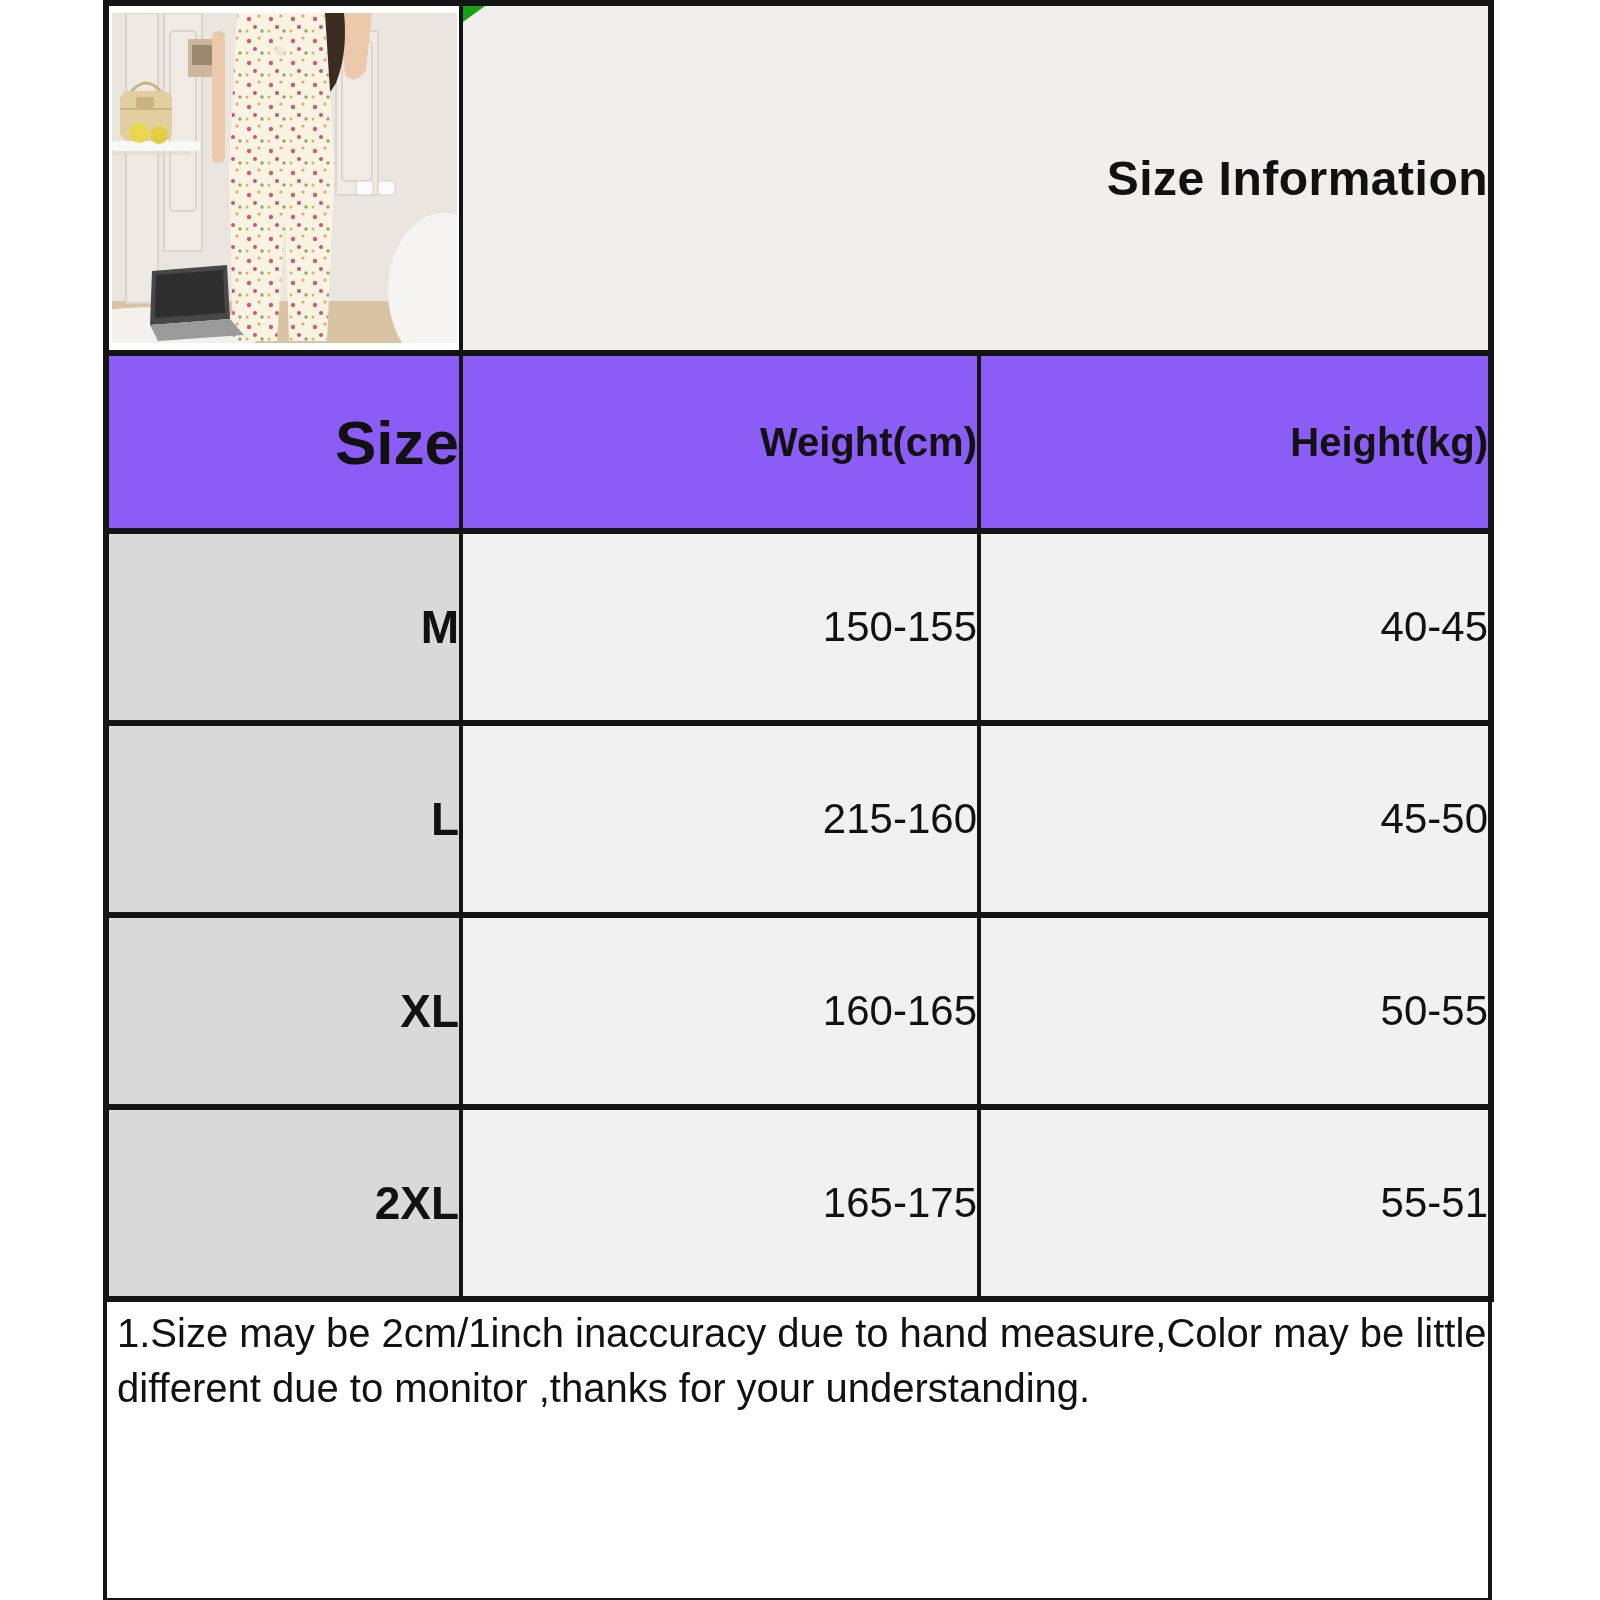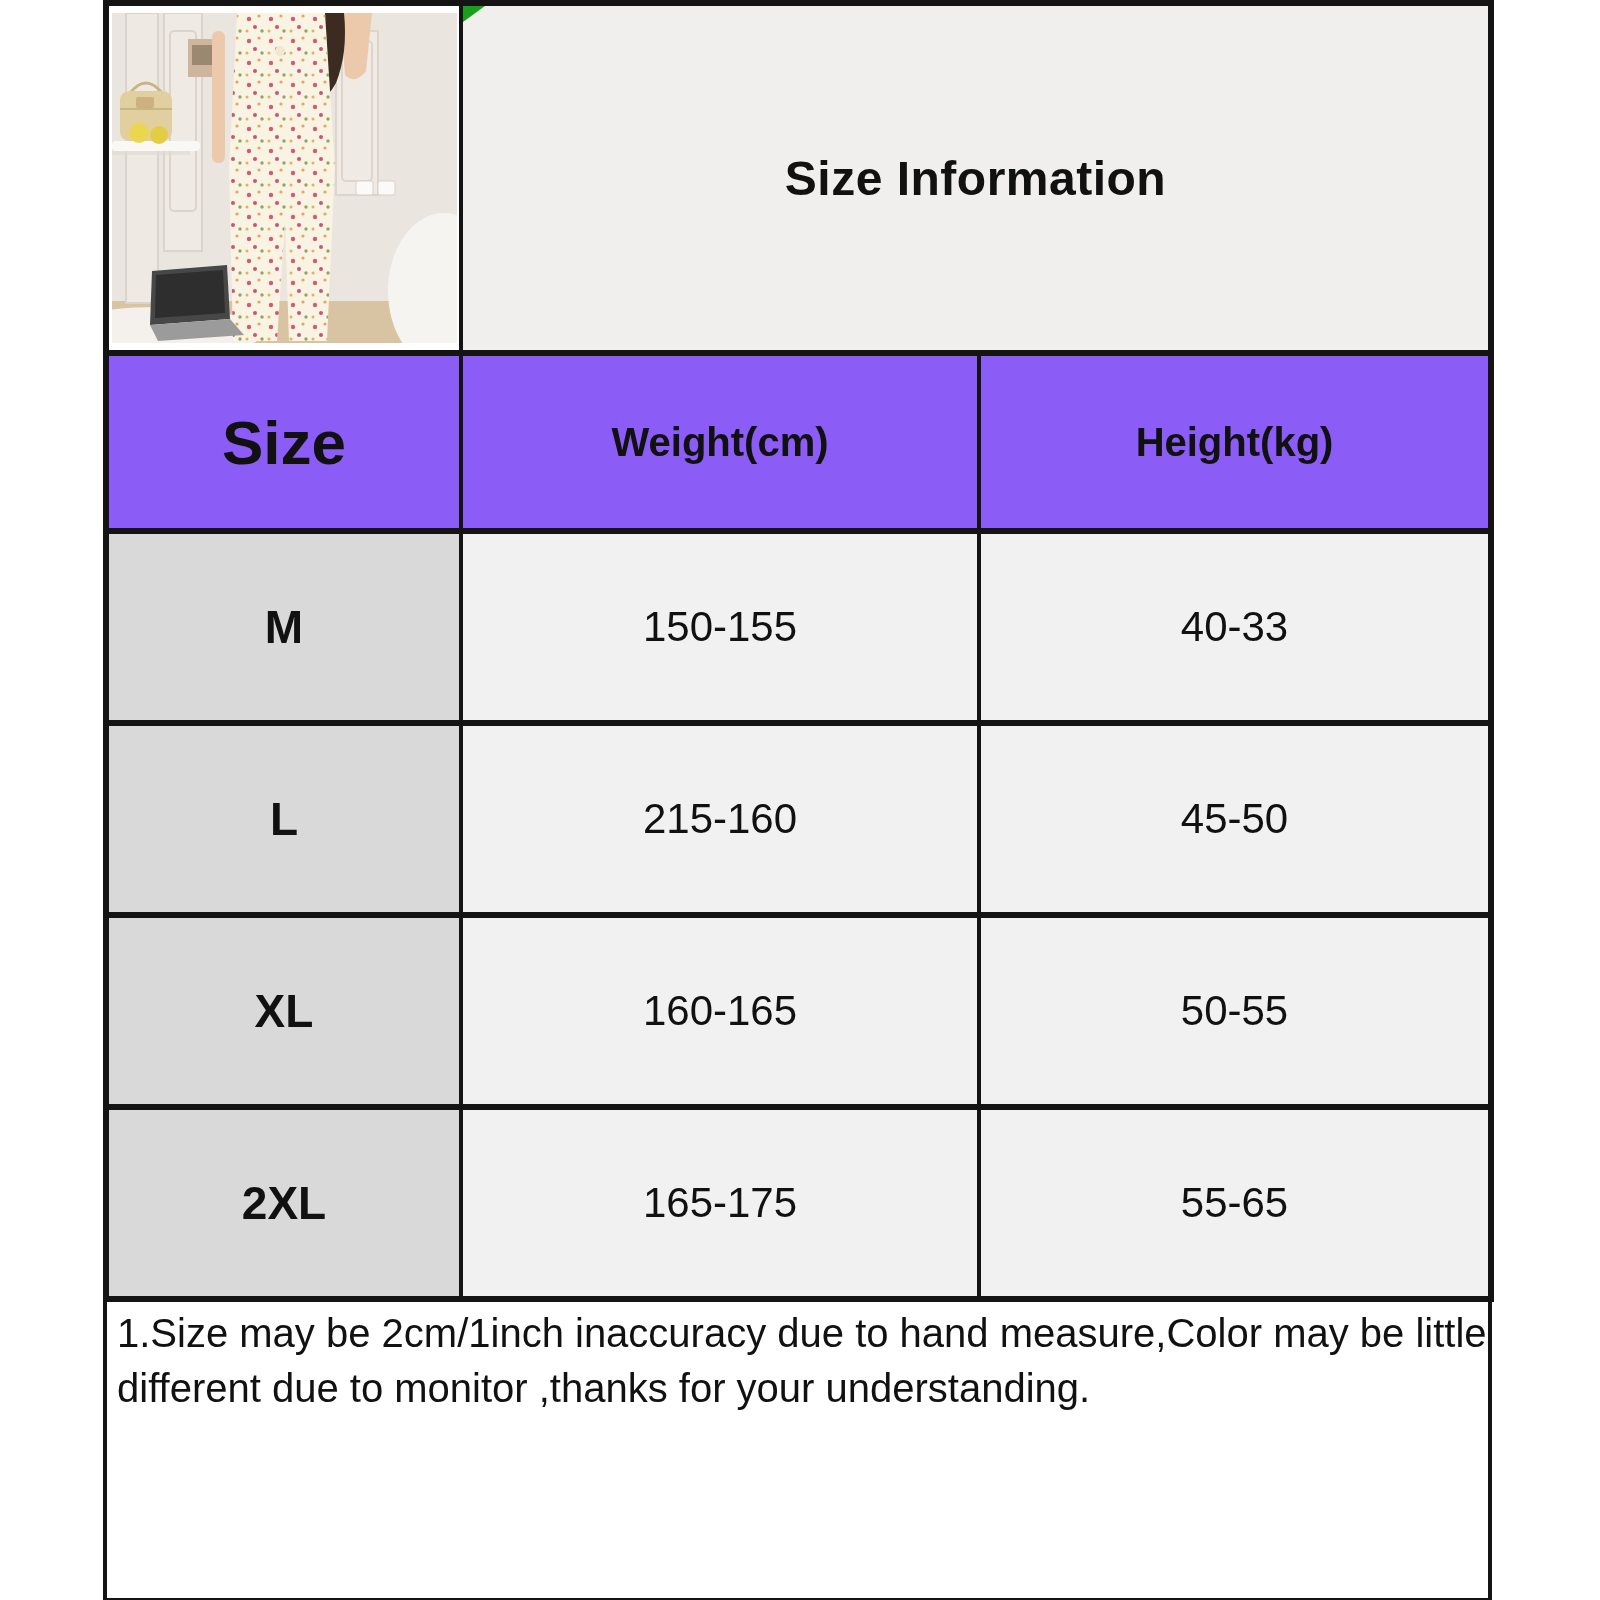--- a/index.html
+++ b/index.html
@@ -18,21 +18,21 @@
   }
   table.size-table{
     border-collapse:collapse;
     table-layout:fixed;
     width:1389px;
   }
   table.size-table td{
     border:4px solid #141414;
     border-top-width:6px;
     border-bottom-width:6px;
-    text-align:center;
+    text-align:right;
     vertical-align:middle;
     overflow:hidden;
     padding:0;
   }
   table.size-table{border:6px solid #141414;}
   .col-size{width:355px;}
   .col-height{width:518px;}
   .col-weight{width:512px;}
 
   .photo-cell{
@@ -161,36 +161,36 @@
 
     <tr class="header-row">
       <td class="head-size">Size</td>
       <td class="head-col">Weight(cm)</td>
       <td class="head-col">Height(kg)</td>
     </tr>
 
     <tr class="data-row">
       <td class="size-label">M</td>
       <td>150-155</td>
-      <td>40-33</td>
+      <td>40-45</td>
     </tr>
     <tr class="data-row">
       <td class="size-label">L</td>
       <td>215-160</td>
       <td>45-50</td>
     </tr>
     <tr class="data-row">
       <td class="size-label">XL</td>
       <td>160-165</td>
       <td>50-55</td>
     </tr>
     <tr class="data-row">
       <td class="size-label">2XL</td>
       <td>165-175</td>
-      <td>55-65</td>
+      <td>55-51</td>
     </tr>
   </tbody>
     </table>
 
   <div class="attention-box">
     <div>1.Size may be 2cm/1inch inaccuracy due to hand measure,Color may be little</div>
     <div>different due to monitor ,thanks for your understanding.</div>
   </div>
 
 </div>

